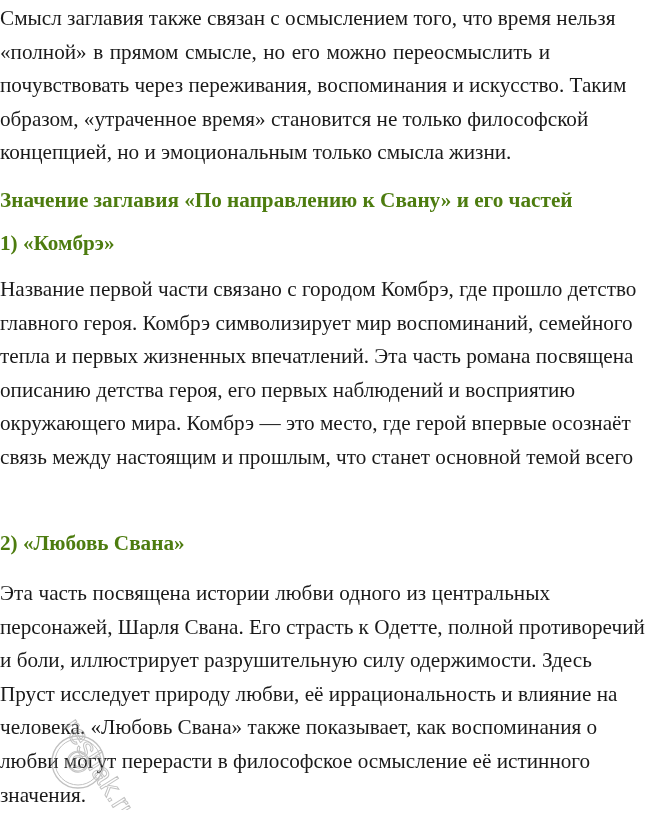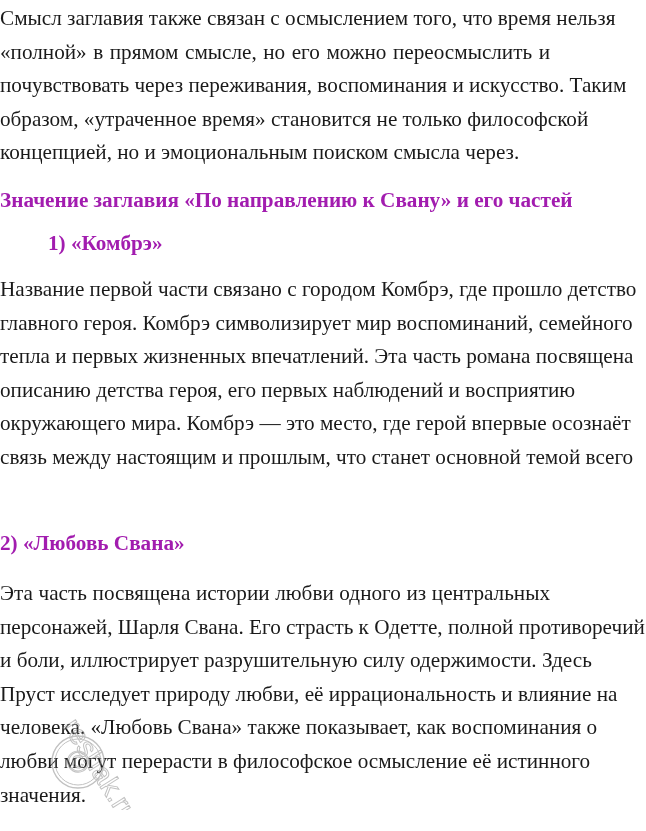--- a/index.html
+++ b/index.html
@@ -31,21 +31,21 @@
       margin: 0;
     }
     .heading {
       position: absolute;
       left: 0;
       font-size: 21.2px;
       line-height: 33.6px;
       font-weight: bold;
       margin: 0;
       white-space: nowrap;
-      color: #a21caf;
+      color: #4d7c0f;
     }
     .line {
       display: block;
       text-align: justify;
       text-align-last: justify;
       height: 33.6px;
       white-space: nowrap;
     }
     .line.end {
       text-align-last: left;
@@ -63,26 +63,26 @@
 </head>
 <body>
 
 <div class="doc">
 
   <div class="para" style="top:2px;">
     <span class="line">Смысл заглавия также связан с осмыслением того, что время нельзя</span>
     <span class="line">«полной» в прямом смысле, но его можно переосмыслить и</span>
     <span class="line">почувствовать через переживания, воспоминания и искусство. Таким</span>
     <span class="line">образом, «утраченное время» становится не только философской</span>
-    <span class="line end">концепцией, но и эмоциональным поиском смысла через.</span>
+    <span class="line end">концепцией, но и эмоциональным только смысла жизни.</span>
   </div>
 
   <h2 class="heading" style="top:184px;">Значение заглавия «По направлению к Свану» и его частей</h2>
 
-  <h3 class="heading" style="top:227px;margin-left:48px;">1) «Комбрэ»</h3>
+  <h3 class="heading" style="top:227px;">1) «Комбрэ»</h3>
 
   <div class="para" style="top:273px;">
     <span class="line">Название первой части связано с городом Комбрэ, где прошло детство</span>
     <span class="line">главного героя. Комбрэ символизирует мир воспоминаний, семейного</span>
     <span class="line">тепла и первых жизненных впечатлений. Эта часть романа посвящена</span>
     <span class="line">описанию детства героя, его первых наблюдений и восприятию</span>
     <span class="line">окружающего мира. Комбрэ — это место, где герой впервые осознаёт</span>
     <span class="line">связь между настоящим и прошлым, что станет основной темой всего</span>
   </div>
 

